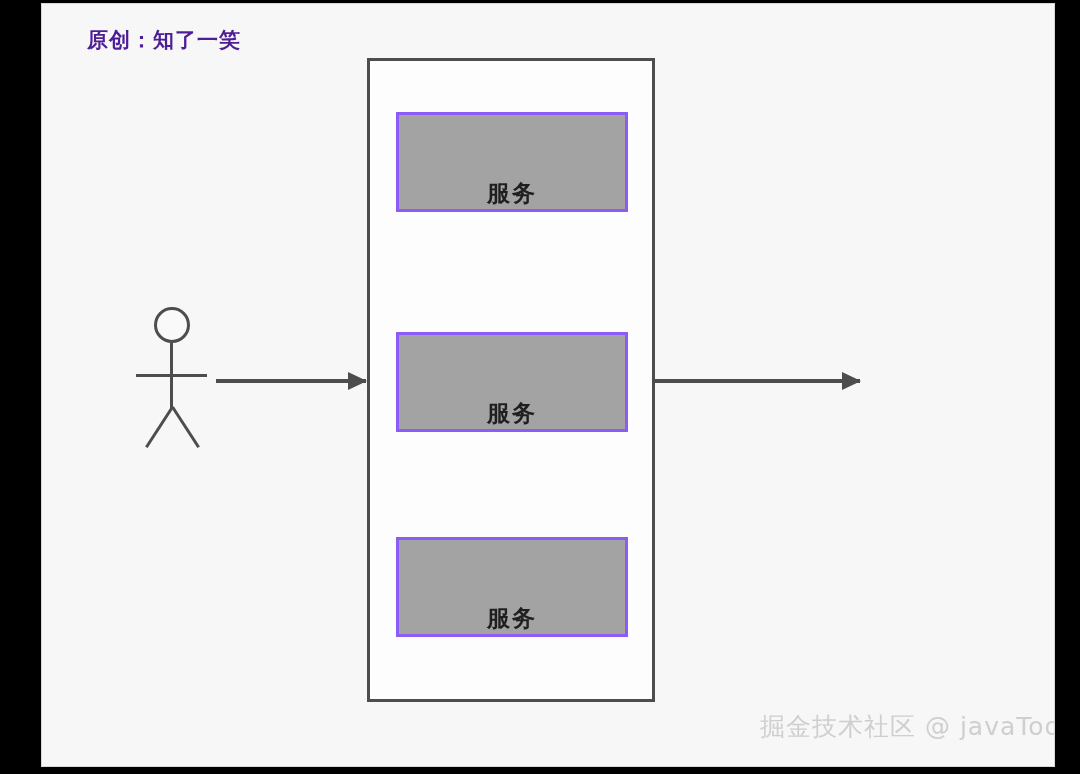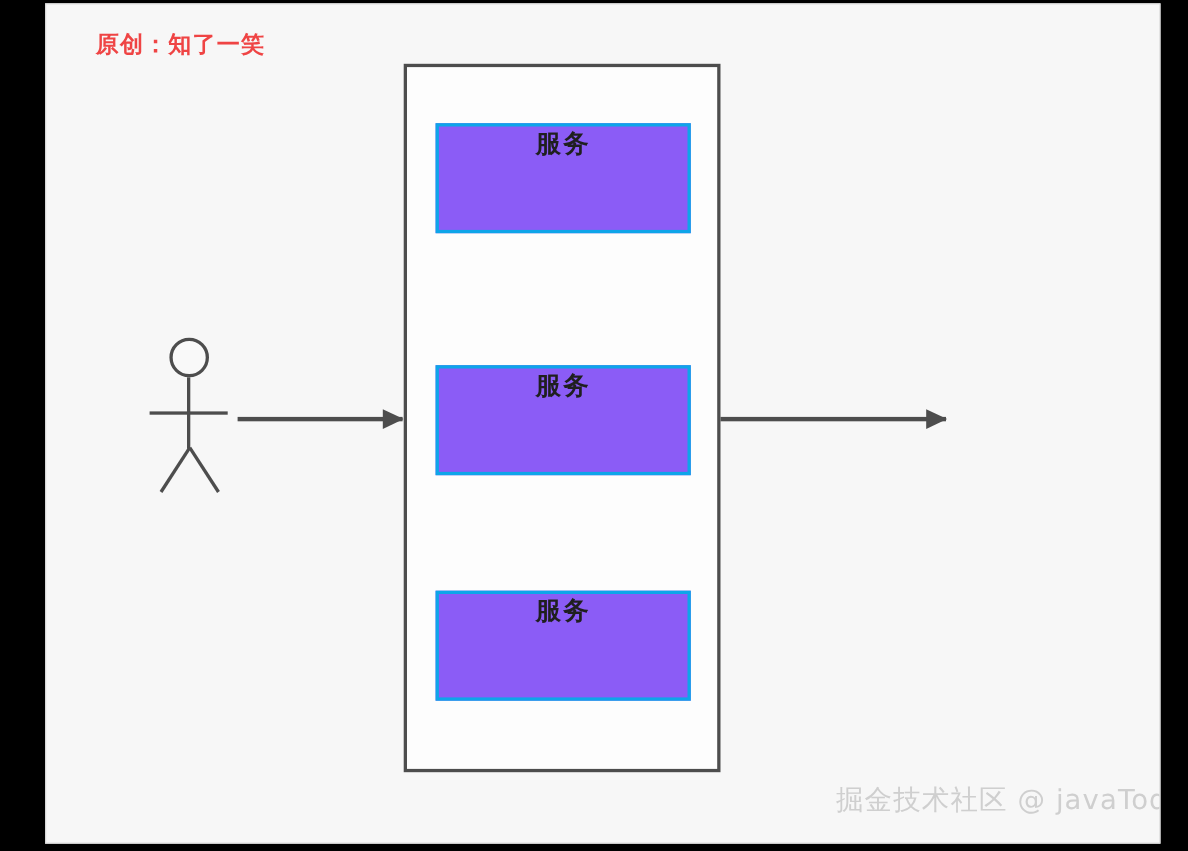--- a/index.html
+++ b/index.html
@@ -34,21 +34,21 @@
     overflow: hidden;
   }
 
   
   .wm-top {
     position: absolute;
     left: 45px;
     top: 22px;
     font-size: 21px;
     font-weight: bold;
-    color: #ef4444;
+    color: #4c1d95;
     letter-spacing: 1px;
     white-space: nowrap;
   }
   .wm-bottom {
     position: absolute;
     left: 718px;
     top: 706px;
     font-size: 25px;
     color: #cfcfcf;
     letter-spacing: 1px;
@@ -97,25 +97,25 @@
     box-sizing: border-box;
     background: #fdfdfd;
   }
 
   
   .service-box {
     position: absolute;
     left: 354px;
     width: 232px;
     height: 100px;
-    border: 3px solid #0ea5e9;
-    box-sizing: border-box;
-    background: #8b5cf6;
+    border: 3px solid #8b5cf6;
+    box-sizing: border-box;
+    background: #a3a3a3;
     display: flex;
-    align-items: flex-start;
+    align-items: flex-end;
     justify-content: center;
   }
   .service-box .label {
     font-size: 23px;
     font-weight: bold;
     color: #1f1f1f;
     letter-spacing: 2px;
   }
   .service-box.s1 { top: 108px; }
   .service-box.s2 { top: 328px; }

